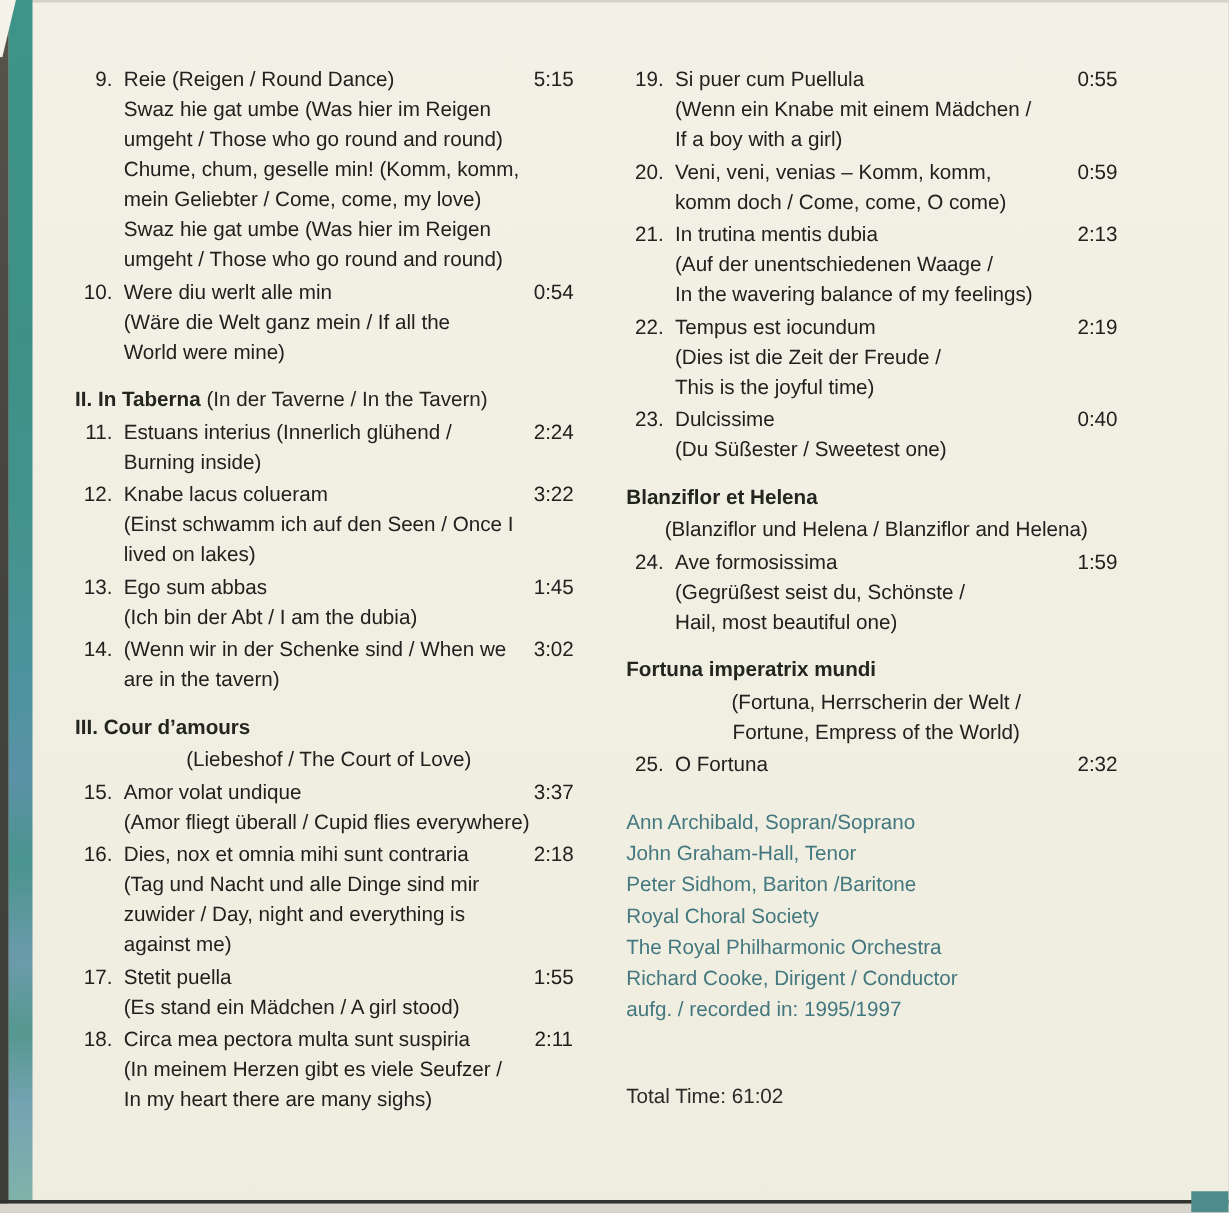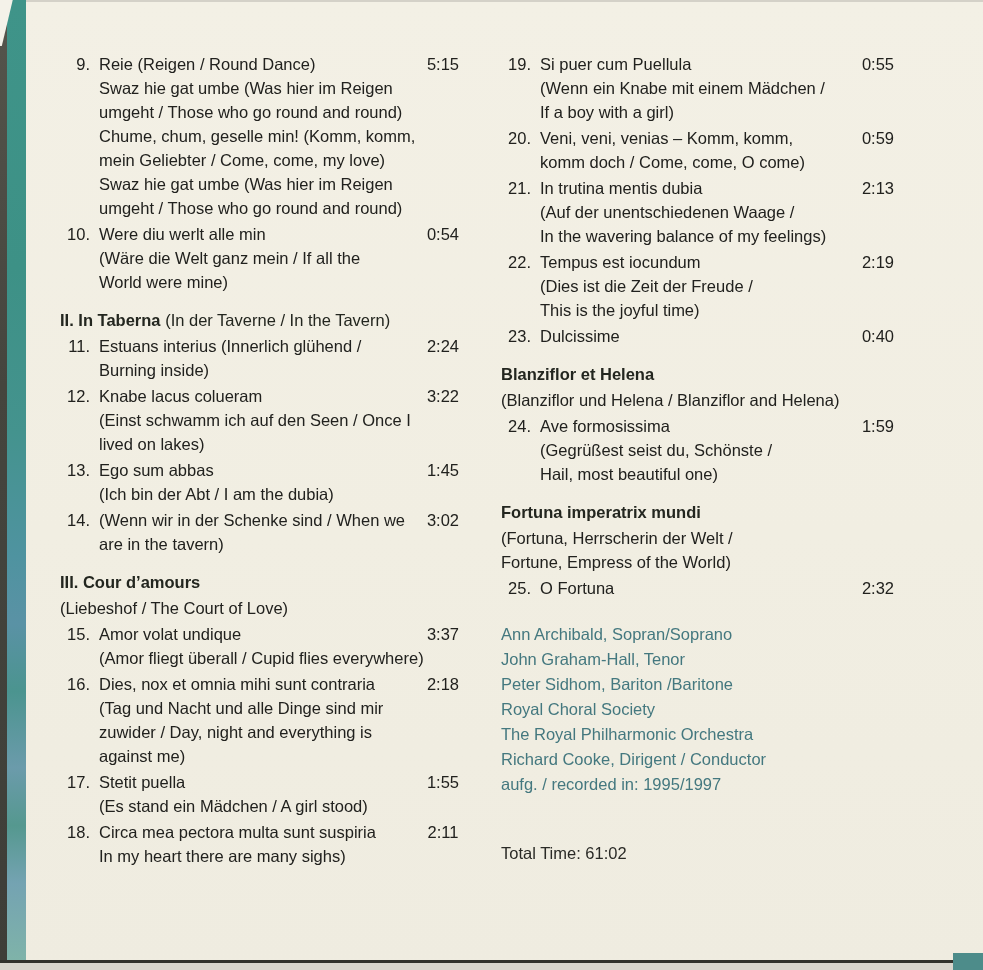--- a/index.html
+++ b/index.html
@@ -29,21 +29,21 @@
   #col-left{left:60px;width:406px;}
   #col-right{left:501px;width:400px;}
 
   .track-row{display:flex;margin-bottom:2px;}
   .num{flex:none;width:30px;text-align:right;}
   .body{flex:1;padding-left:9px;min-width:0;}
   .time{flex:none;width:46px;text-align:center;}
   .line{white-space:nowrap;}
 
   .heading{margin-bottom:2px;color:#23261f;}
-  .subheading{margin-bottom:2px;}
+  .subheading{margin-bottom:2px;text-align:center;}
   .spacer{width:100%;}
   .credits{color:var(--credits,#44787f);line-height:25px;}
   .total-time{color:#2a2a26;}
 
   .s-b{font-weight:700;}
   .s-i{}
 </style>
 </head>
 <body>
 
@@ -143,20 +143,21 @@
         <div class="body">
           <div class="line"><span>Stetit puella</span></div>
           <div class="line"><span>(Es stand ein Mädchen / </span><span class="s-i">A girl stood</span><span>)</span></div>
         </div>
         <div class="time">1:55</div>
       </div>
       <div class="track-row">
         <div class="num">18.</div>
         <div class="body">
           <div class="line"><span>Circa mea pectora multa sunt suspiria</span></div>
+          <div class="line"><span>(In meinem Herzen gibt es viele Seufzer /</span></div>
           <div class="line"><span class="s-i">In my heart there are many sighs</span><span>)</span></div>
         </div>
         <div class="time">2:11</div>
       </div>
     </div>
   <div class="col" id="col-right">
       <div class="track-row">
         <div class="num">19.</div>
         <div class="body">
           <div class="line"><span>Si puer cum Puellula</span></div>
@@ -188,20 +189,21 @@
           <div class="line"><span>Tempus est iocundum</span></div>
           <div class="line"><span>(Dies ist die Zeit der Freude /</span></div>
           <div class="line"><span class="s-i">This is the joyful time</span><span>)</span></div>
         </div>
         <div class="time">2:19</div>
       </div>
       <div class="track-row">
         <div class="num">23.</div>
         <div class="body">
           <div class="line"><span>Dulcissime</span></div>
+          <div class="line"><span>(Du Süßester / </span><span class="s-i">Sweetest one</span><span>)</span></div>
         </div>
         <div class="time">0:40</div>
       </div>
       <div class="spacer" style="height: 12px;"></div>
       <div class="heading">
         <div class="line"><span class="s-b">Blanziflor et Helena</span></div>
       </div>
       <div class="subheading">
         <div class="line"><span>(Blanziflor und Helena / </span><span class="s-i">Blanziflor and Helena</span><span>)</span></div>
       </div>

